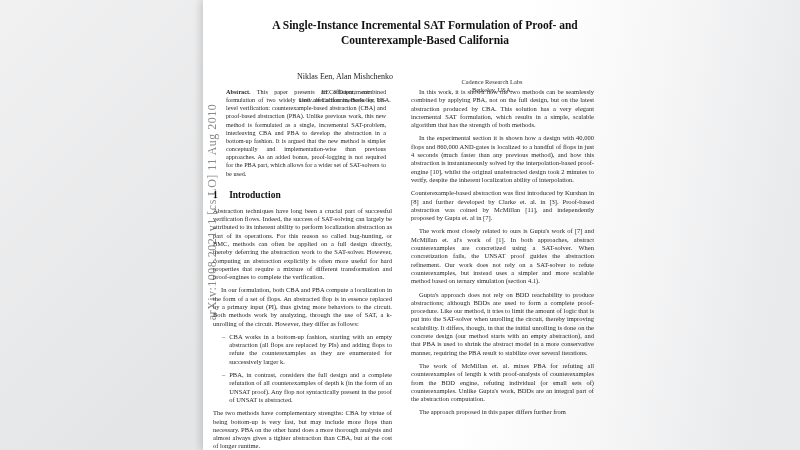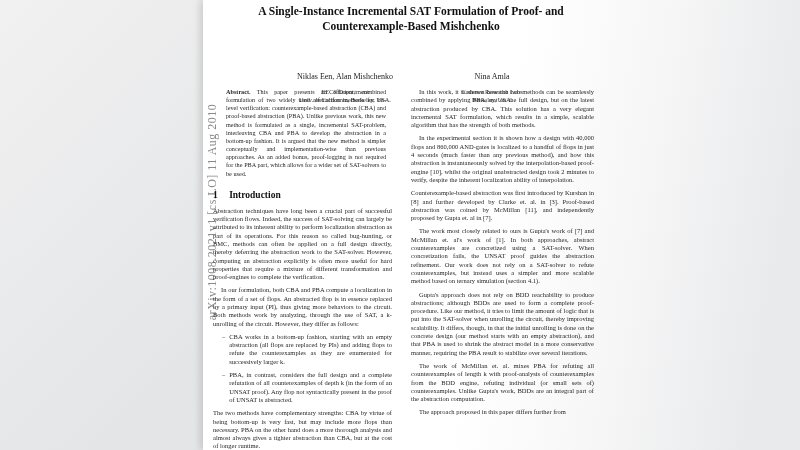--- a/index.html
+++ b/index.html
@@ -17,21 +17,21 @@
   }
   .arxiv-stamp{
     position:absolute;left:9px;top:212px;
     transform:translate(-50%,-50%) rotate(-90deg);
     white-space:nowrap;
     font-size:12px;letter-spacing:0.5px;
     color:#8a8a8a;
   }
   .paper-title{
     position:absolute;top:4px;left:22px;width:372px;
-    margin:0;text-align:center;
+    margin:14px;text-align:center;
     font-size:11.5px;line-height:15px;font-weight:bold;color:#111;
   }
   .paper-title span{display:block;}
   .authors-row{position:absolute;top:40px;left:22px;width:372px;height:42px;}
   .author{position:absolute;top:0;width:160px;text-align:center;color:#222;margin-top:32px;}
   .author-1{left:40px;}
   .author-2{left:187px;}
   .author-names{font-size:8px;line-height:10px;}
   .author-affil{margin-top:6px;font-size:6.4px;line-height:7.6px;color:#333;}
   .author-affil span{display:block;}
@@ -64,33 +64,32 @@
 </head>
 <body>
 
 <div class="screen">
   <div class="page">
 
     <div class="arxiv-stamp">arXiv:1008.2021v1  [cs.LO]  11 Aug 2010</div>
 
     <h1 class="paper-title">
       <span>A Single-Instance Incremental SAT Formulation of Proof- and</span>
-      <span>Counterexample-Based Mishchenko</span>
+      <span>Counterexample-Based California</span>
     </h1>
 
     <div class="authors-row">
       <div class="author author-1">
         <div class="author-names">Niklas Een, Alan Mishchenko</div>
         <div class="author-affil">
           <span>EECS Department</span>
           <span>Univ. of California, Berkeley, USA.</span>
         </div>
       </div>
       <div class="author author-2">
-        <div class="author-names">Nina Amla</div>
         <div class="author-affil">
           <span>Cadence Research Labs</span>
           <span>Berkeley, USA.</span>
         </div>
       </div>
     </div>
 
     <div class="col col-left">
       <p class="abstract"><span class="abstract-label">Abstract.</span><span> This paper presents an efficient, combined formulation of two widely used abstraction methods for bit-level verification: counterexample-based abstraction (CBA) and proof-based abstraction (PBA). Unlike previous work, this new method is formulated as a single, incremental SAT-problem, interleaving CBA and PBA to develop the abstraction in a bottom-up fashion. It is argued that the new method is simpler conceptually and implementation-wise than previous approaches. As an added bonus, proof-logging is not required for the PBA part, which allows for a wider set of SAT-solvers to be used.</span></p>
 

